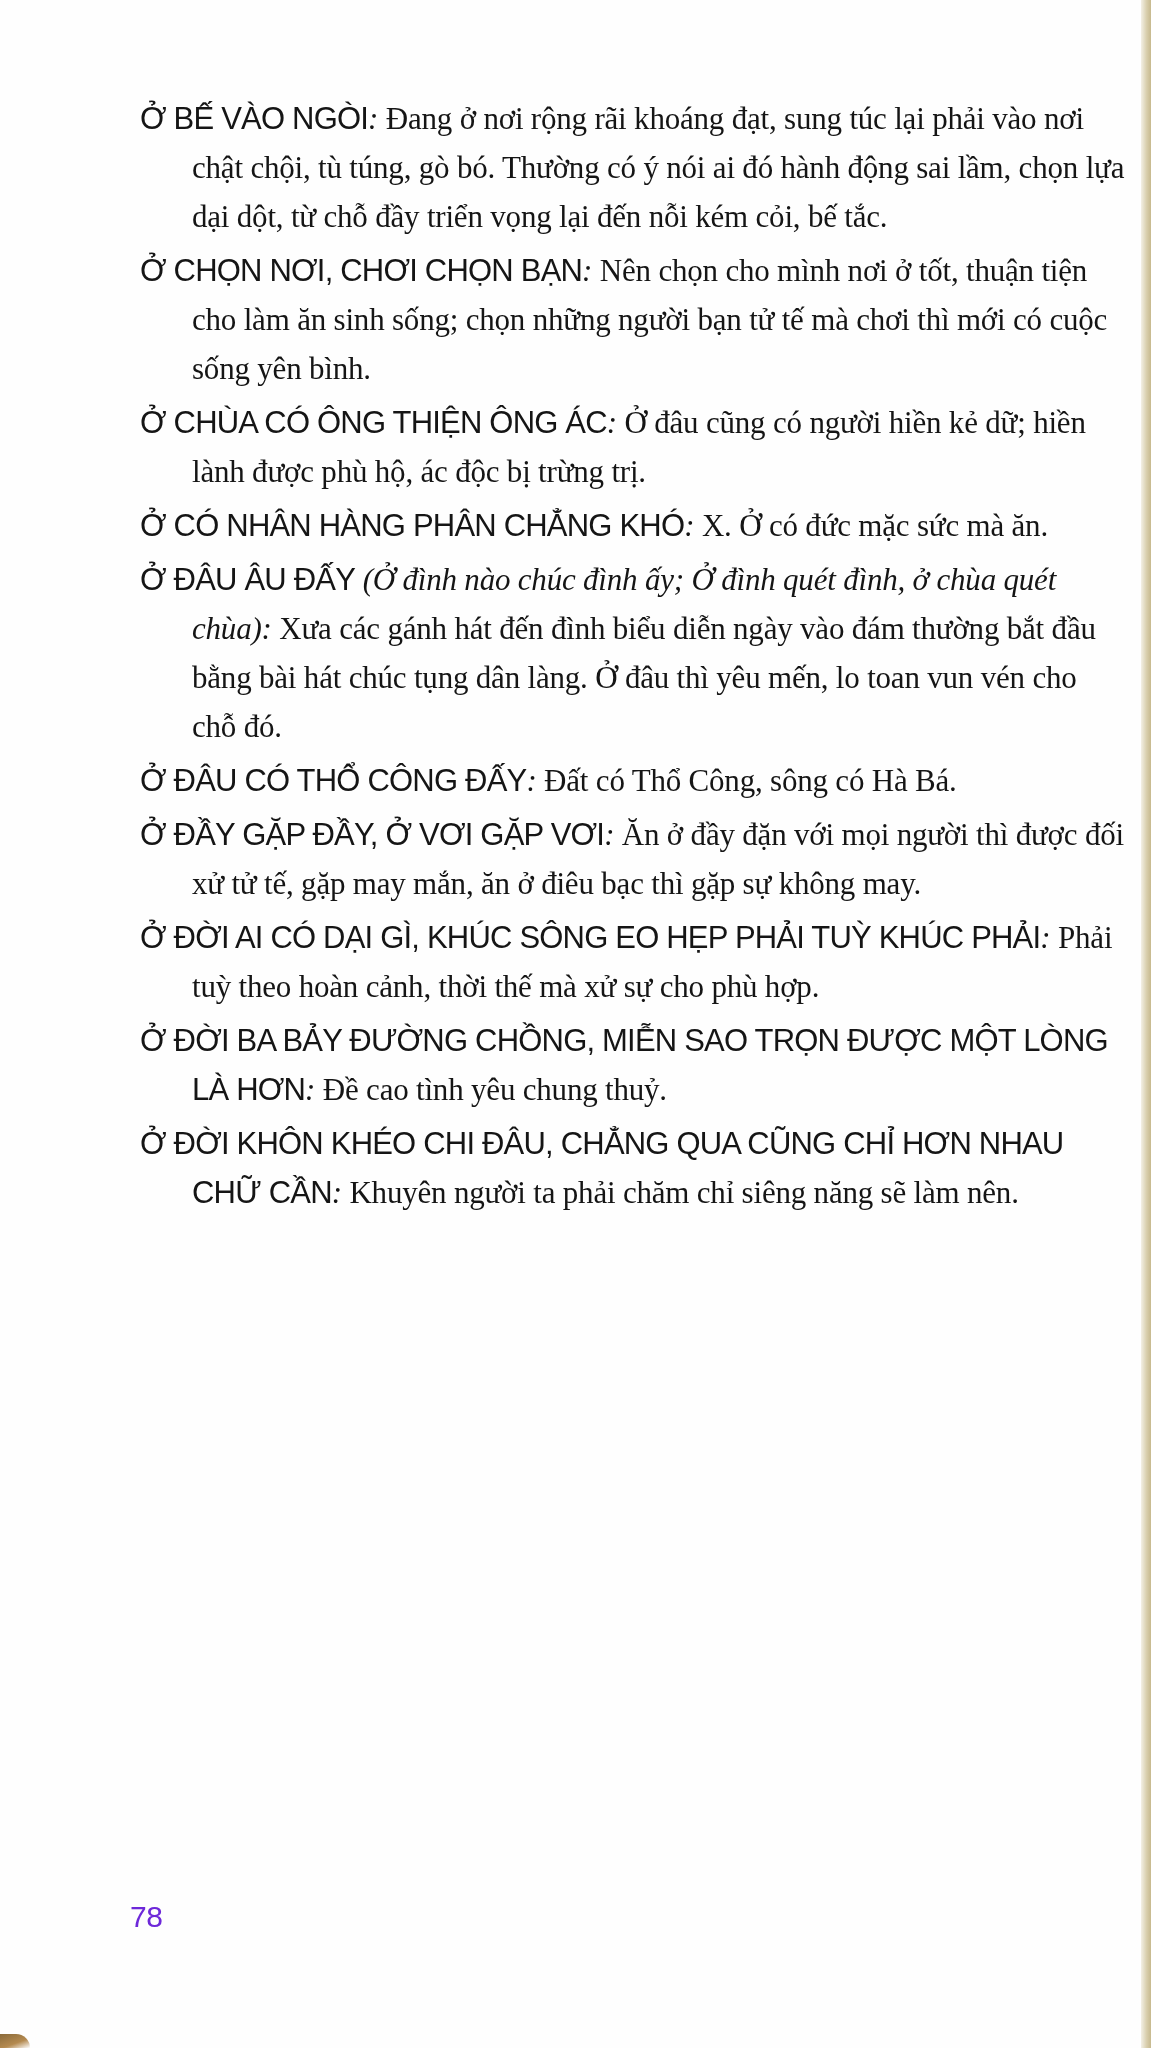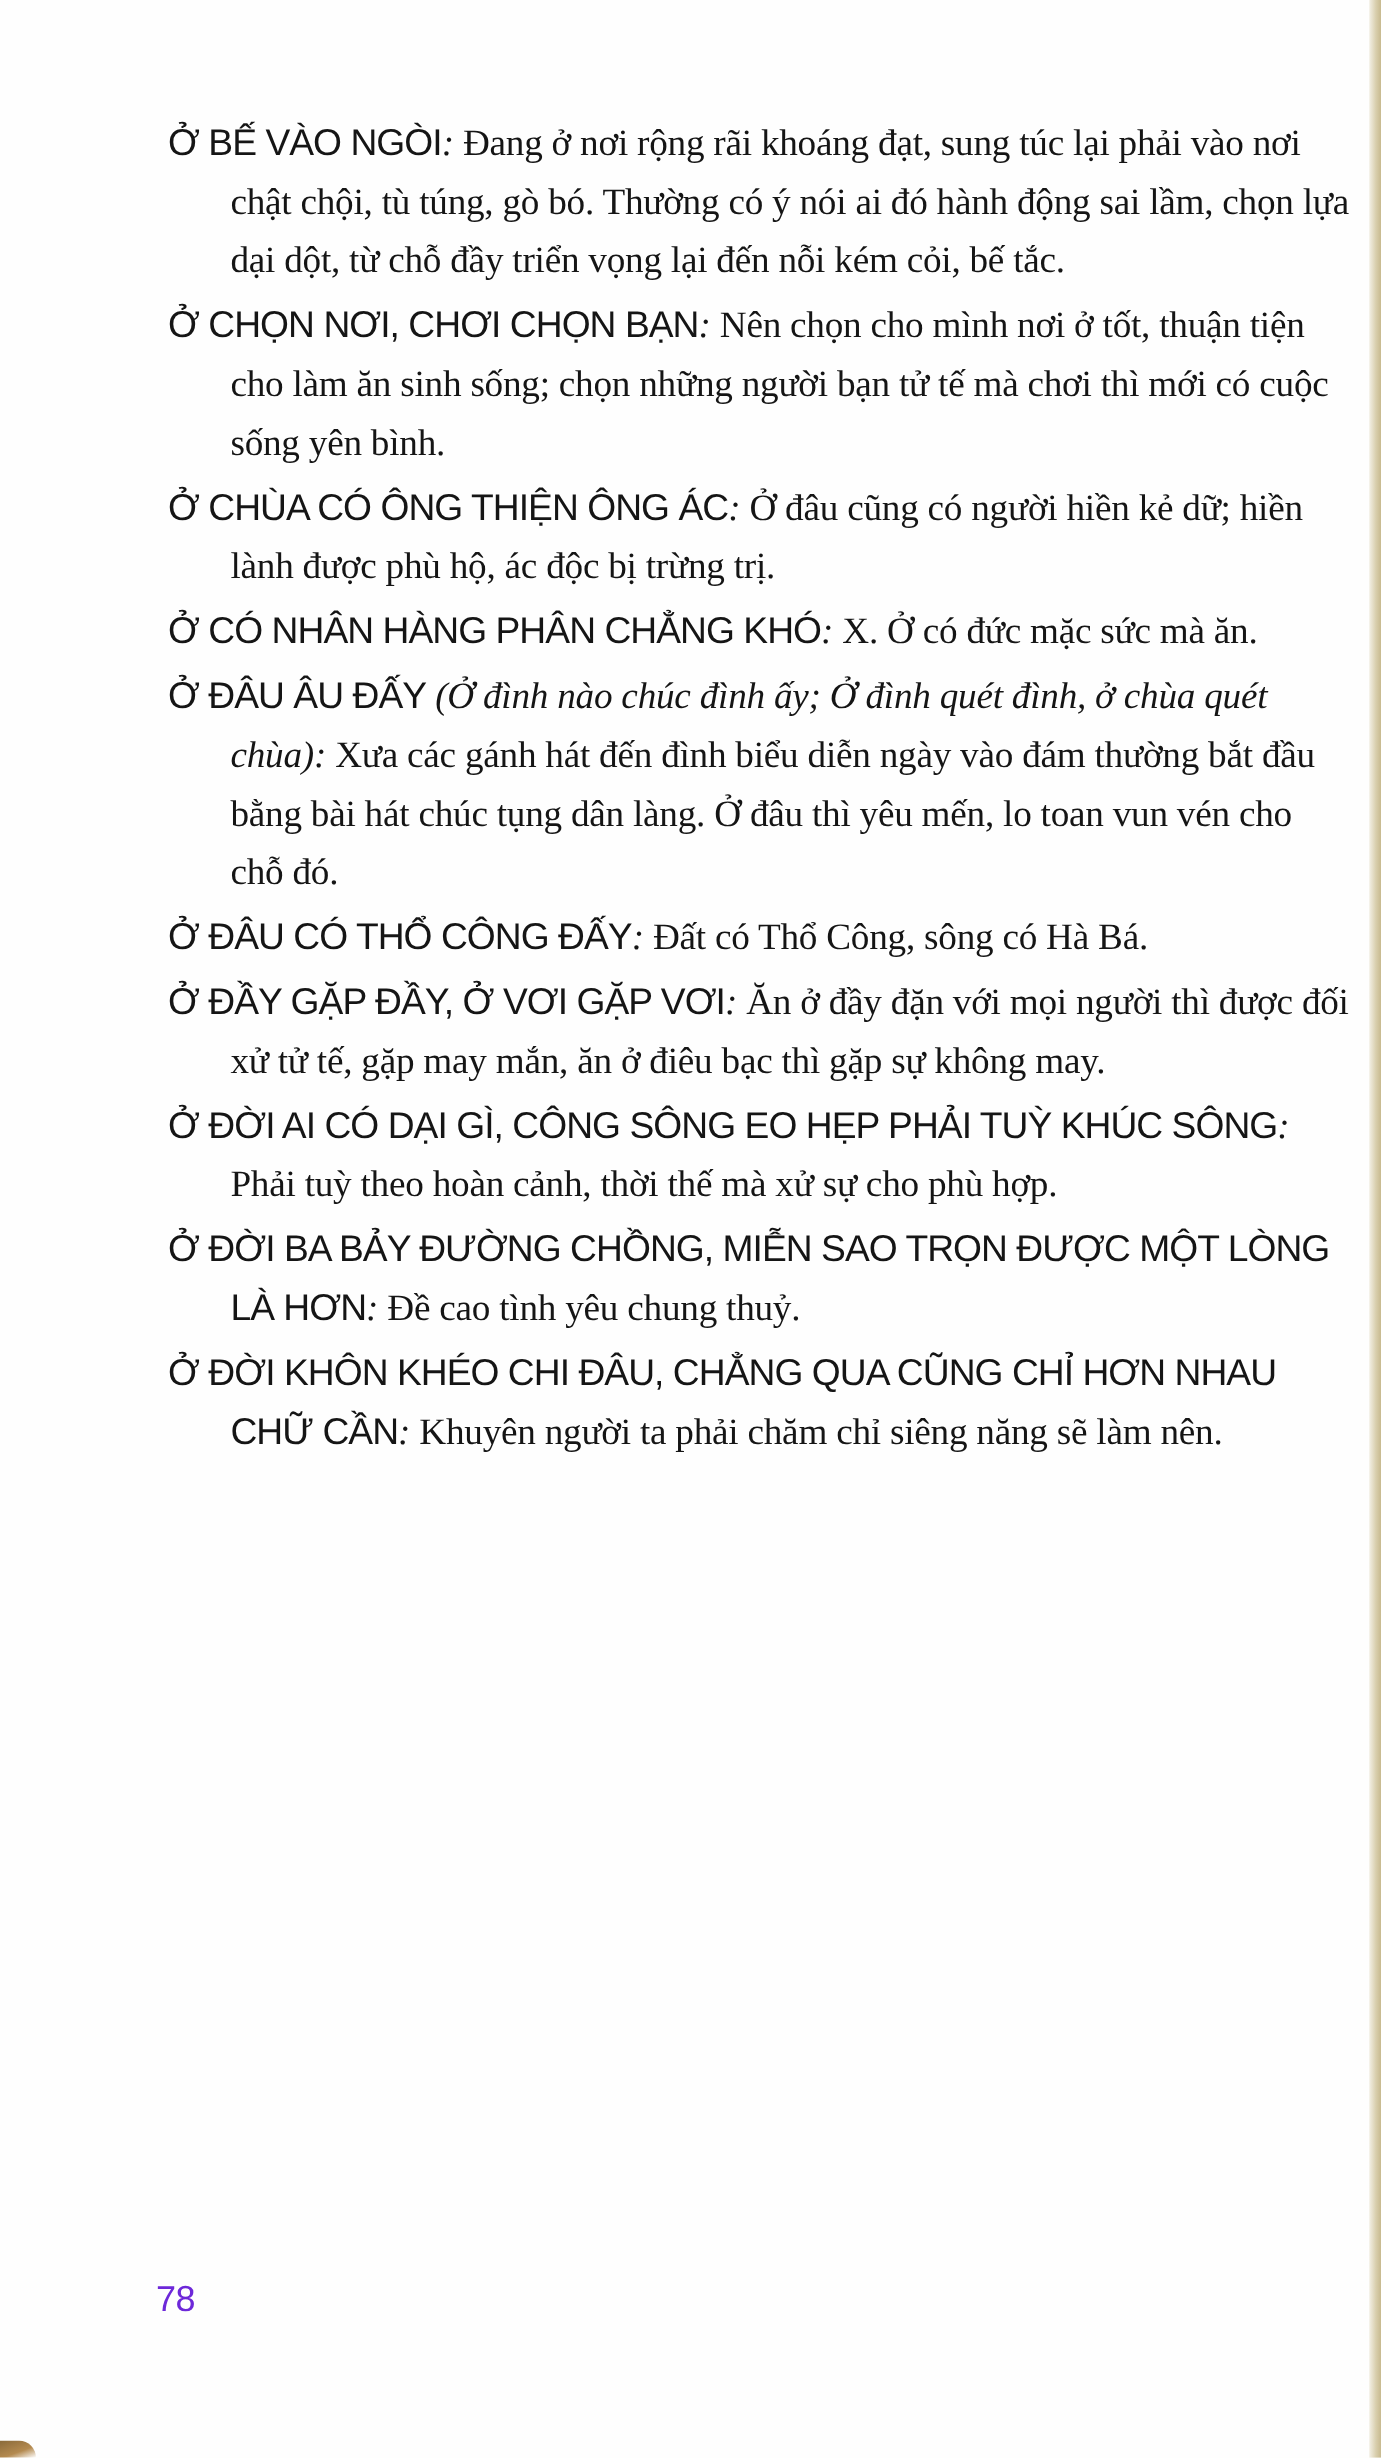--- a/index.html
+++ b/index.html
@@ -93,21 +93,21 @@
     <p class="entry"><span class="head">Ở CÓ NHÂN HÀNG PHÂN CHẲNG KHÓ</span><span class="alt"></span><span class="sep">: </span><span class="body">X. Ở có đức mặc sức mà ăn.</span></p>
 
     <p class="entry"><span class="head">Ở ĐÂU ÂU ĐẤY</span><span class="alt"> (Ở đình nào chúc đình ấy; Ở đình quét đình, ở chùa quét chùa)</span><span class="sep">: </span><span class="body">Xưa các gánh hát đến đình biểu diễn ngày vào đám thường bắt đầu bằng bài hát chúc tụng dân làng. Ở đâu thì yêu mến, lo toan vun vén cho chỗ đó.</span></p>
 
     <p class="entry"><span class="head">Ở ĐÂU CÓ THỔ CÔNG ĐẤY</span><span class="alt"></span><span class="sep">: </span><span class="body">Đất có Thổ Công, sông có Hà Bá.</span></p>
 
 
     <p class="entry"><span class="head">Ở ĐẦY GẶP ĐẦY, Ở VƠI GẶP VƠI</span><span class="alt"></span><span class="sep">: </span><span class="body">Ăn ở đầy đặn với mọi người thì được đối xử tử tế, gặp may mắn, ăn ở điêu bạc thì gặp sự không may.</span></p>
 
 
-    <p class="entry"><span class="head">Ở ĐỜI AI CÓ DẠI GÌ, CÔNG SÔNG EO HẸP PHẢI TUỲ KHÚC SÔNG</span><span class="alt"></span><span class="sep">: </span><span class="body">Phải tuỳ theo hoàn cảnh, thời thế mà xử sự cho phù hợp.</span></p>
+    <p class="entry"><span class="head">Ở ĐỜI AI CÓ DẠI GÌ, KHÚC SÔNG EO HẸP PHẢI TUỲ KHÚC PHẢI</span><span class="alt"></span><span class="sep">: </span><span class="body">Phải tuỳ theo hoàn cảnh, thời thế mà xử sự cho phù hợp.</span></p>
 
 
     <p class="entry"><span class="head">Ở ĐỜI BA BẢY ĐƯỜNG CHỒNG, MIỄN SAO TRỌN ĐƯỢC MỘT LÒNG LÀ HƠN</span><span class="alt"></span><span class="sep">: </span><span class="body">Đề cao tình yêu chung thuỷ.</span></p>
 
     <p class="entry"><span class="head">Ở ĐỜI KHÔN KHÉO CHI ĐÂU, CHẲNG QUA CŨNG CHỈ HƠN NHAU CHỮ CẦN</span><span class="alt"></span><span class="sep">: </span><span class="body">Khuyên người ta phải chăm chỉ siêng năng sẽ làm nên.</span></p>
 
   </div>
 
   <div class="page-number">78</div>
 

